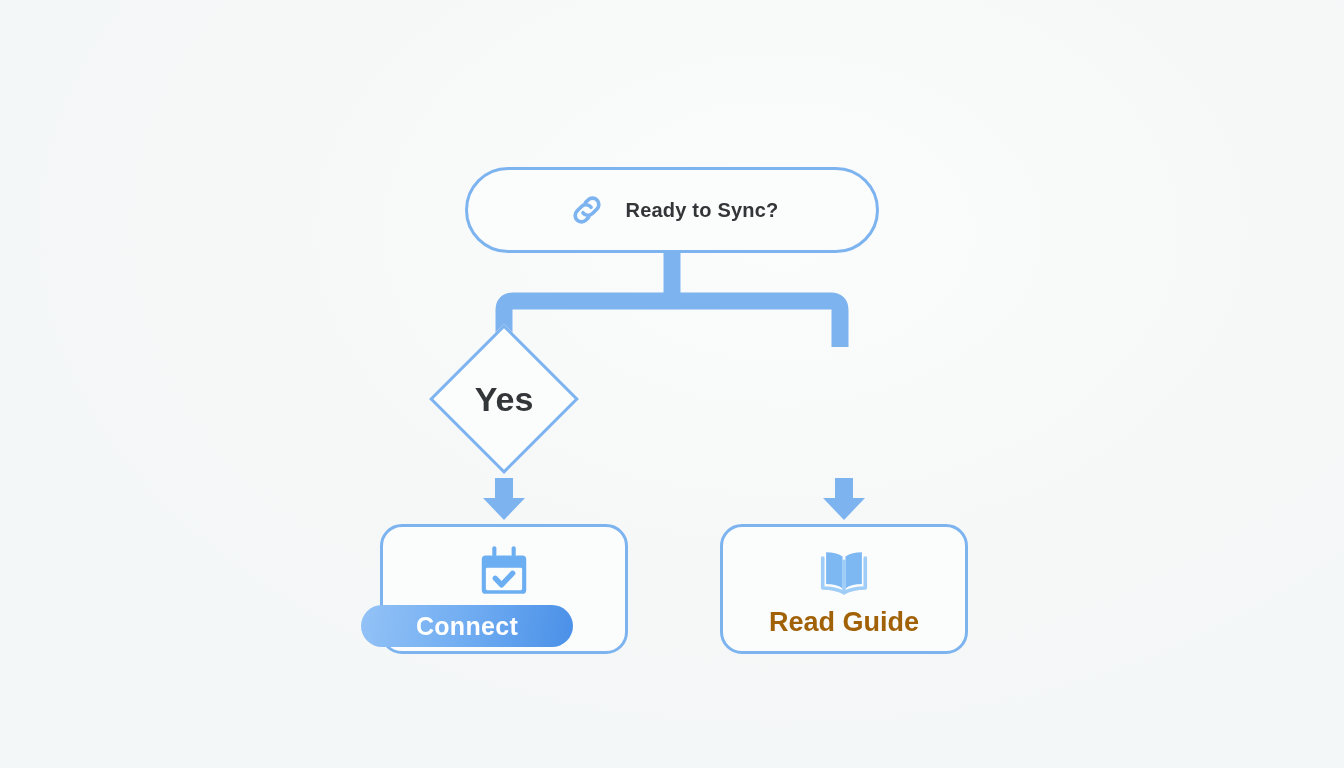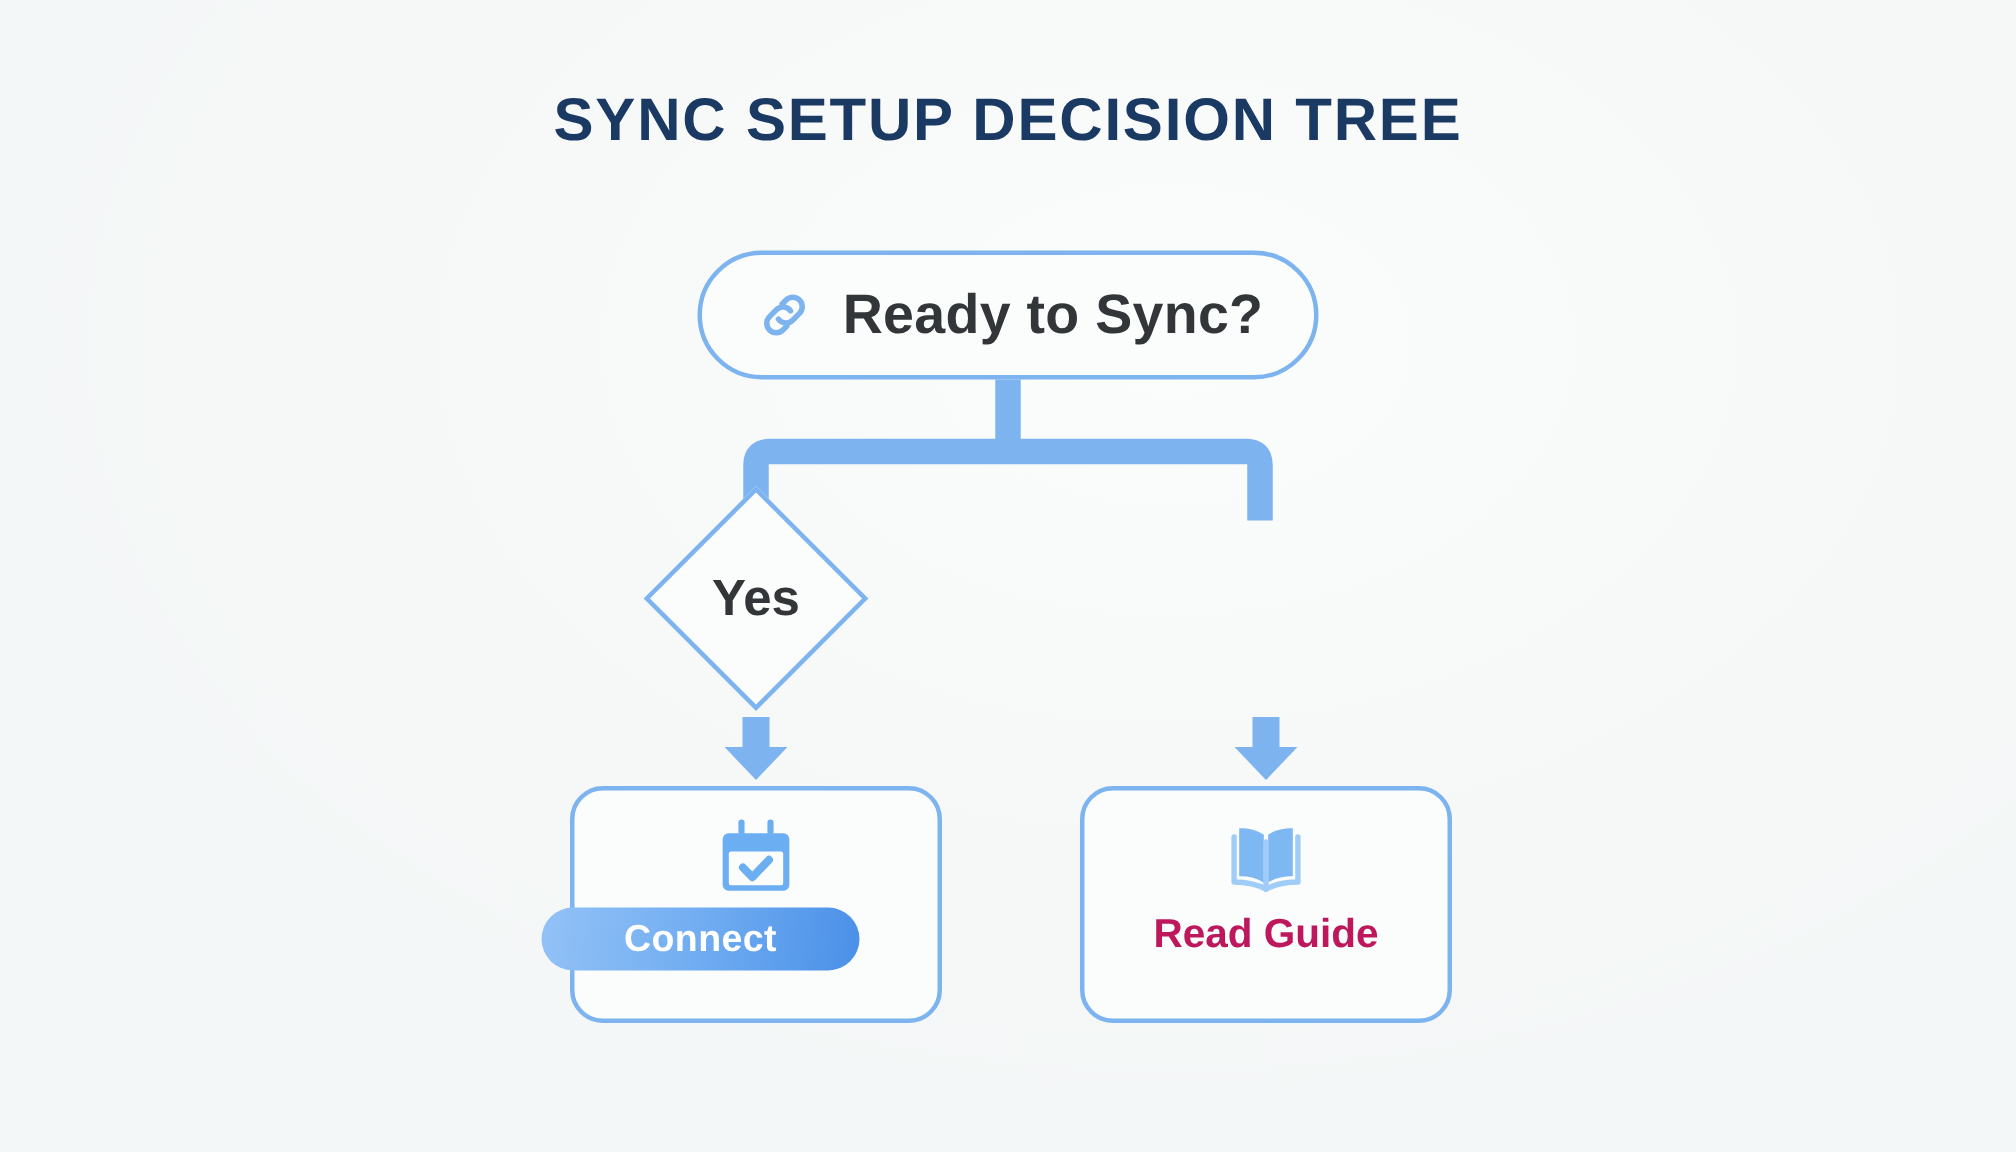--- a/index.html
+++ b/index.html
@@ -55,21 +55,21 @@
     box-sizing: border-box;
     border: 3px solid #7db4f0;
     border-radius: 43px;
     background: #fbfcfc;
     display: flex;
     align-items: center;
     justify-content: center;
     gap: 18px;
   }
   #root-node .label {
-    font-size: 37px;
+    font-size: 20px;
     font-weight: bold;
     color: #333638;
     letter-spacing: 0.2px;
     white-space: nowrap;
   }
   .link-icon {
     display: block;
     width: 42px;
     height: 42px;
     flex: 0 0 auto;
@@ -107,21 +107,21 @@
     justify-content: center;
     font-size: 34px;
     font-weight: bold;
     color: #333638;
   }
 
   
   .card {
     position: absolute;
     width: 248px;
-    height: 158px;
+    height: 130px;
     box-sizing: border-box;
     border: 3px solid #7db4f0;
     border-radius: 22px;
     background: #fbfcfc;
   }
   #card-connect { left: 380px; top: 524px; }
   #card-guide   { left: 720px; top: 524px; }
 
   .card-icon {
     position: absolute;
@@ -154,29 +154,28 @@
   }
 
   .card-text {
     position: absolute;
     left: 0;
     top: 80px;
     width: 100%;
     text-align: center;
     font-size: 27px;
     font-weight: bold;
-    color: #be185d;
+    color: #a16207;
   }
 </style>
 </head>
 <body>
 
 <div id="stage">
 
-  <div id="title">SYNC SETUP DECISION TREE</div>
 
   <svg id="connectors" viewBox="0 0 1344 768" xmlns="http://www.w3.org/2000/svg">
 
     <path d="M 672 253 L 672 301" stroke="#7db4f0" stroke-width="17" fill="none"></path>
 
     <path d="M 504 347 L 504 310 Q 504 301 513 301 L 831 301 Q 840 301 840 310 L 840 347" stroke="#7db4f0" stroke-width="17" fill="none" stroke-linecap="butt" stroke-linejoin="round"></path>
 
     <g>
       <rect x="495" y="478" width="18" height="24" fill="#7db4f0"></rect>
       <path d="M 483 498 L 525 498 L 504 520 Z" fill="#7db4f0"></path>

